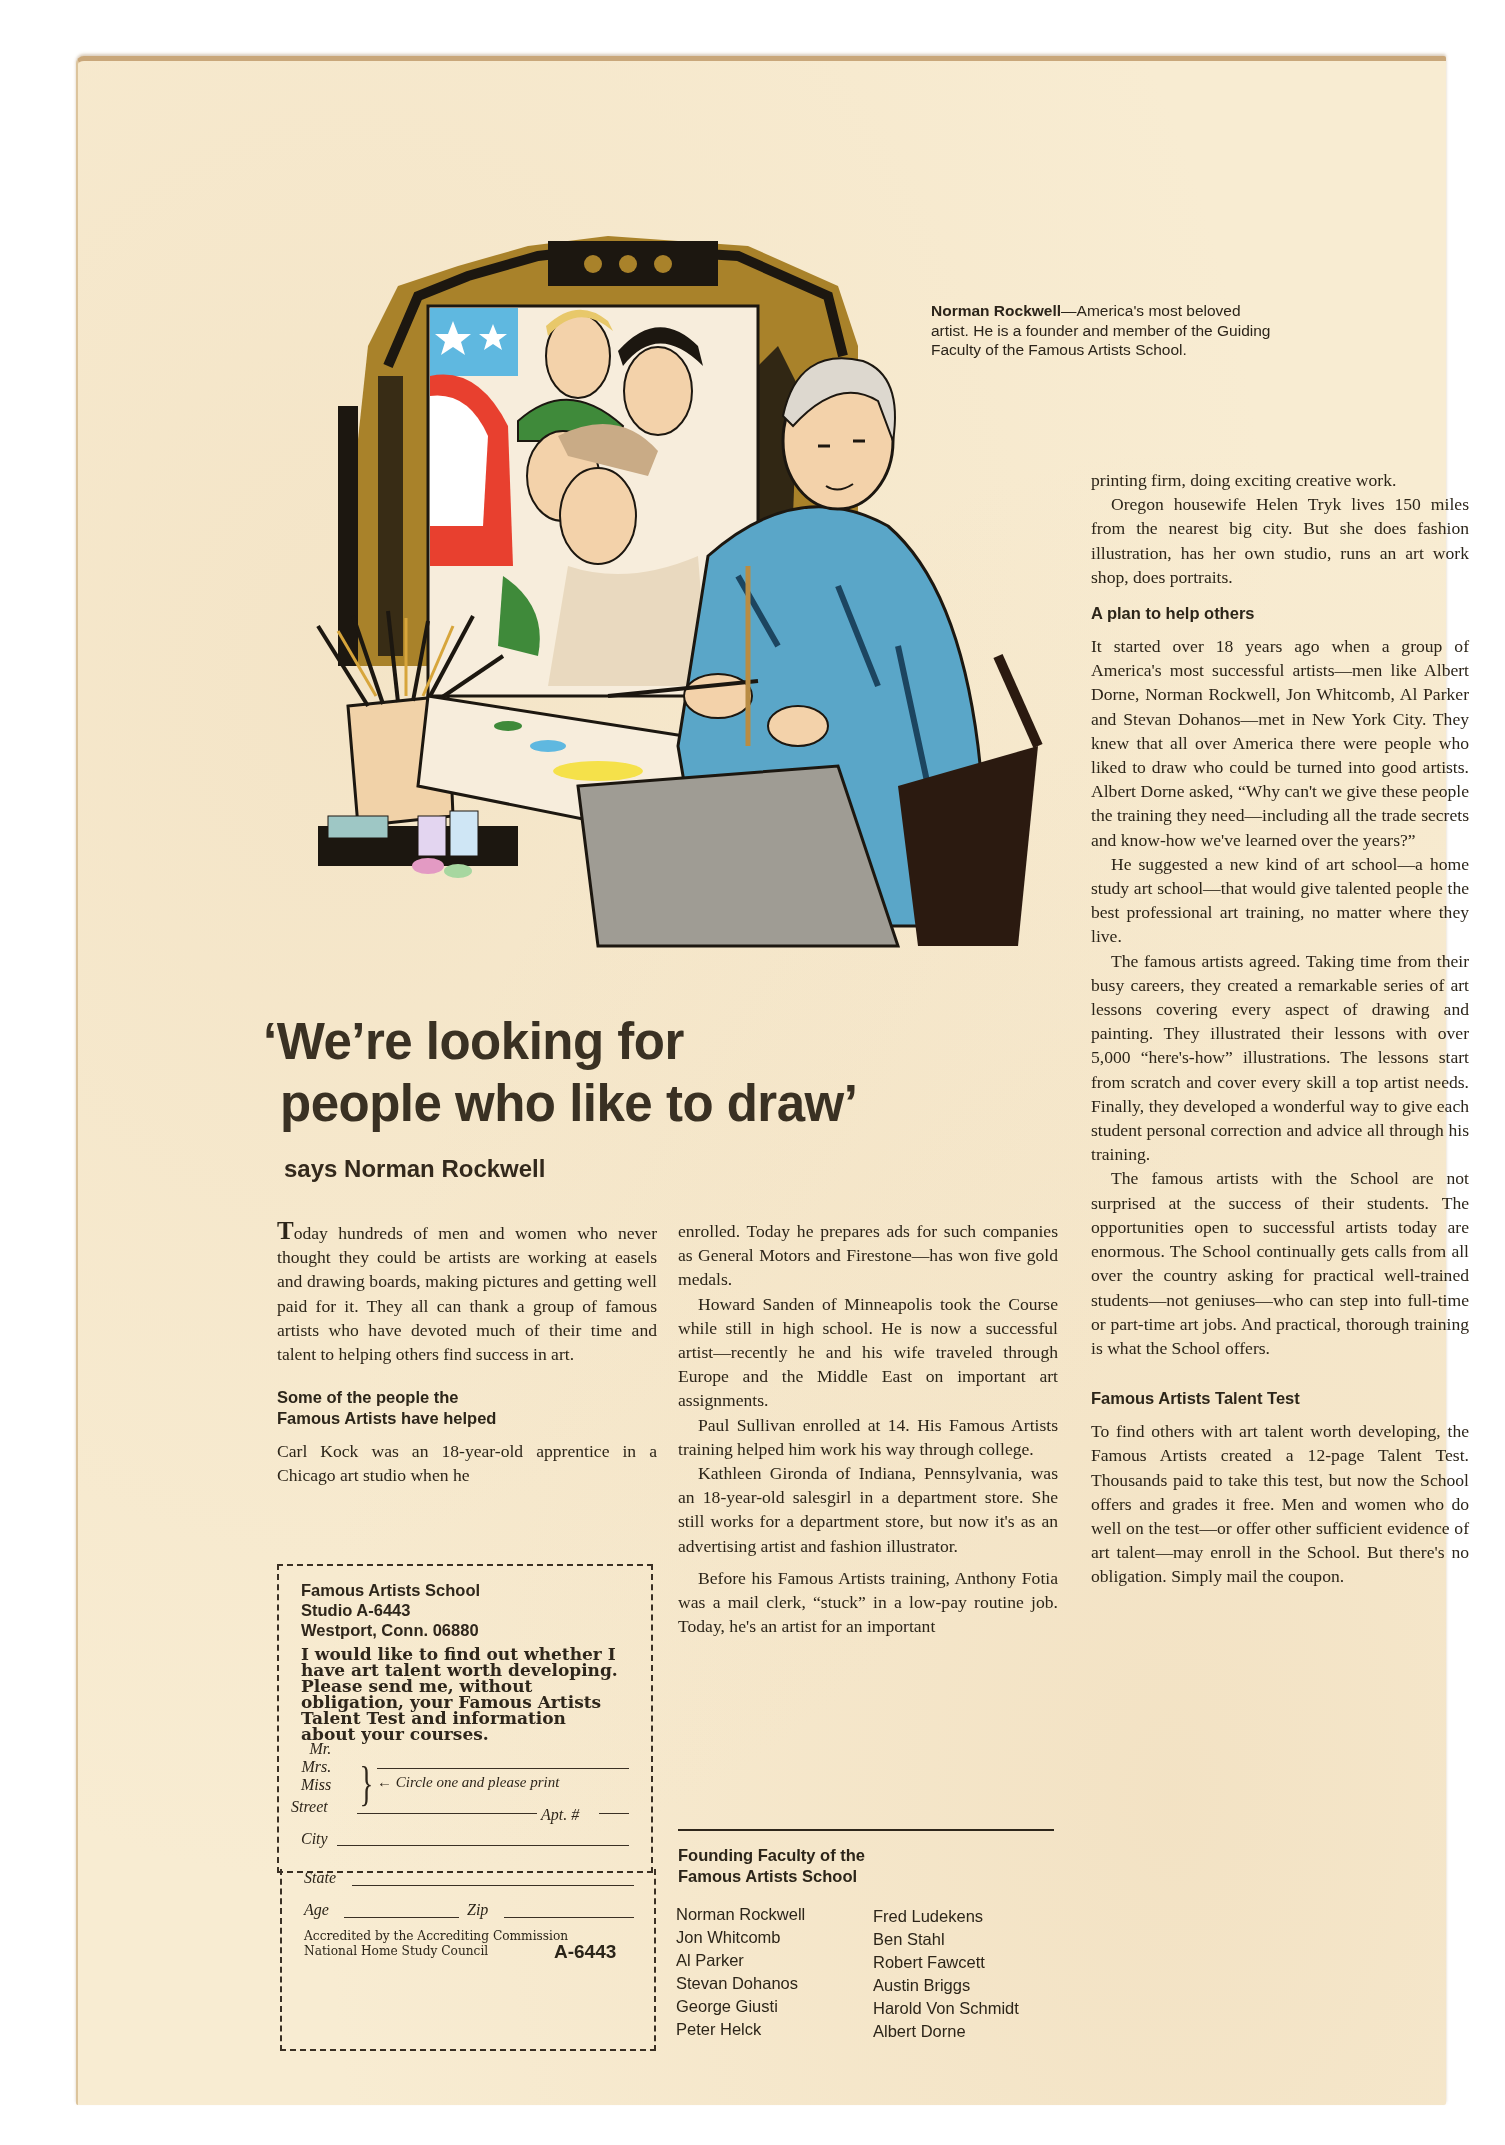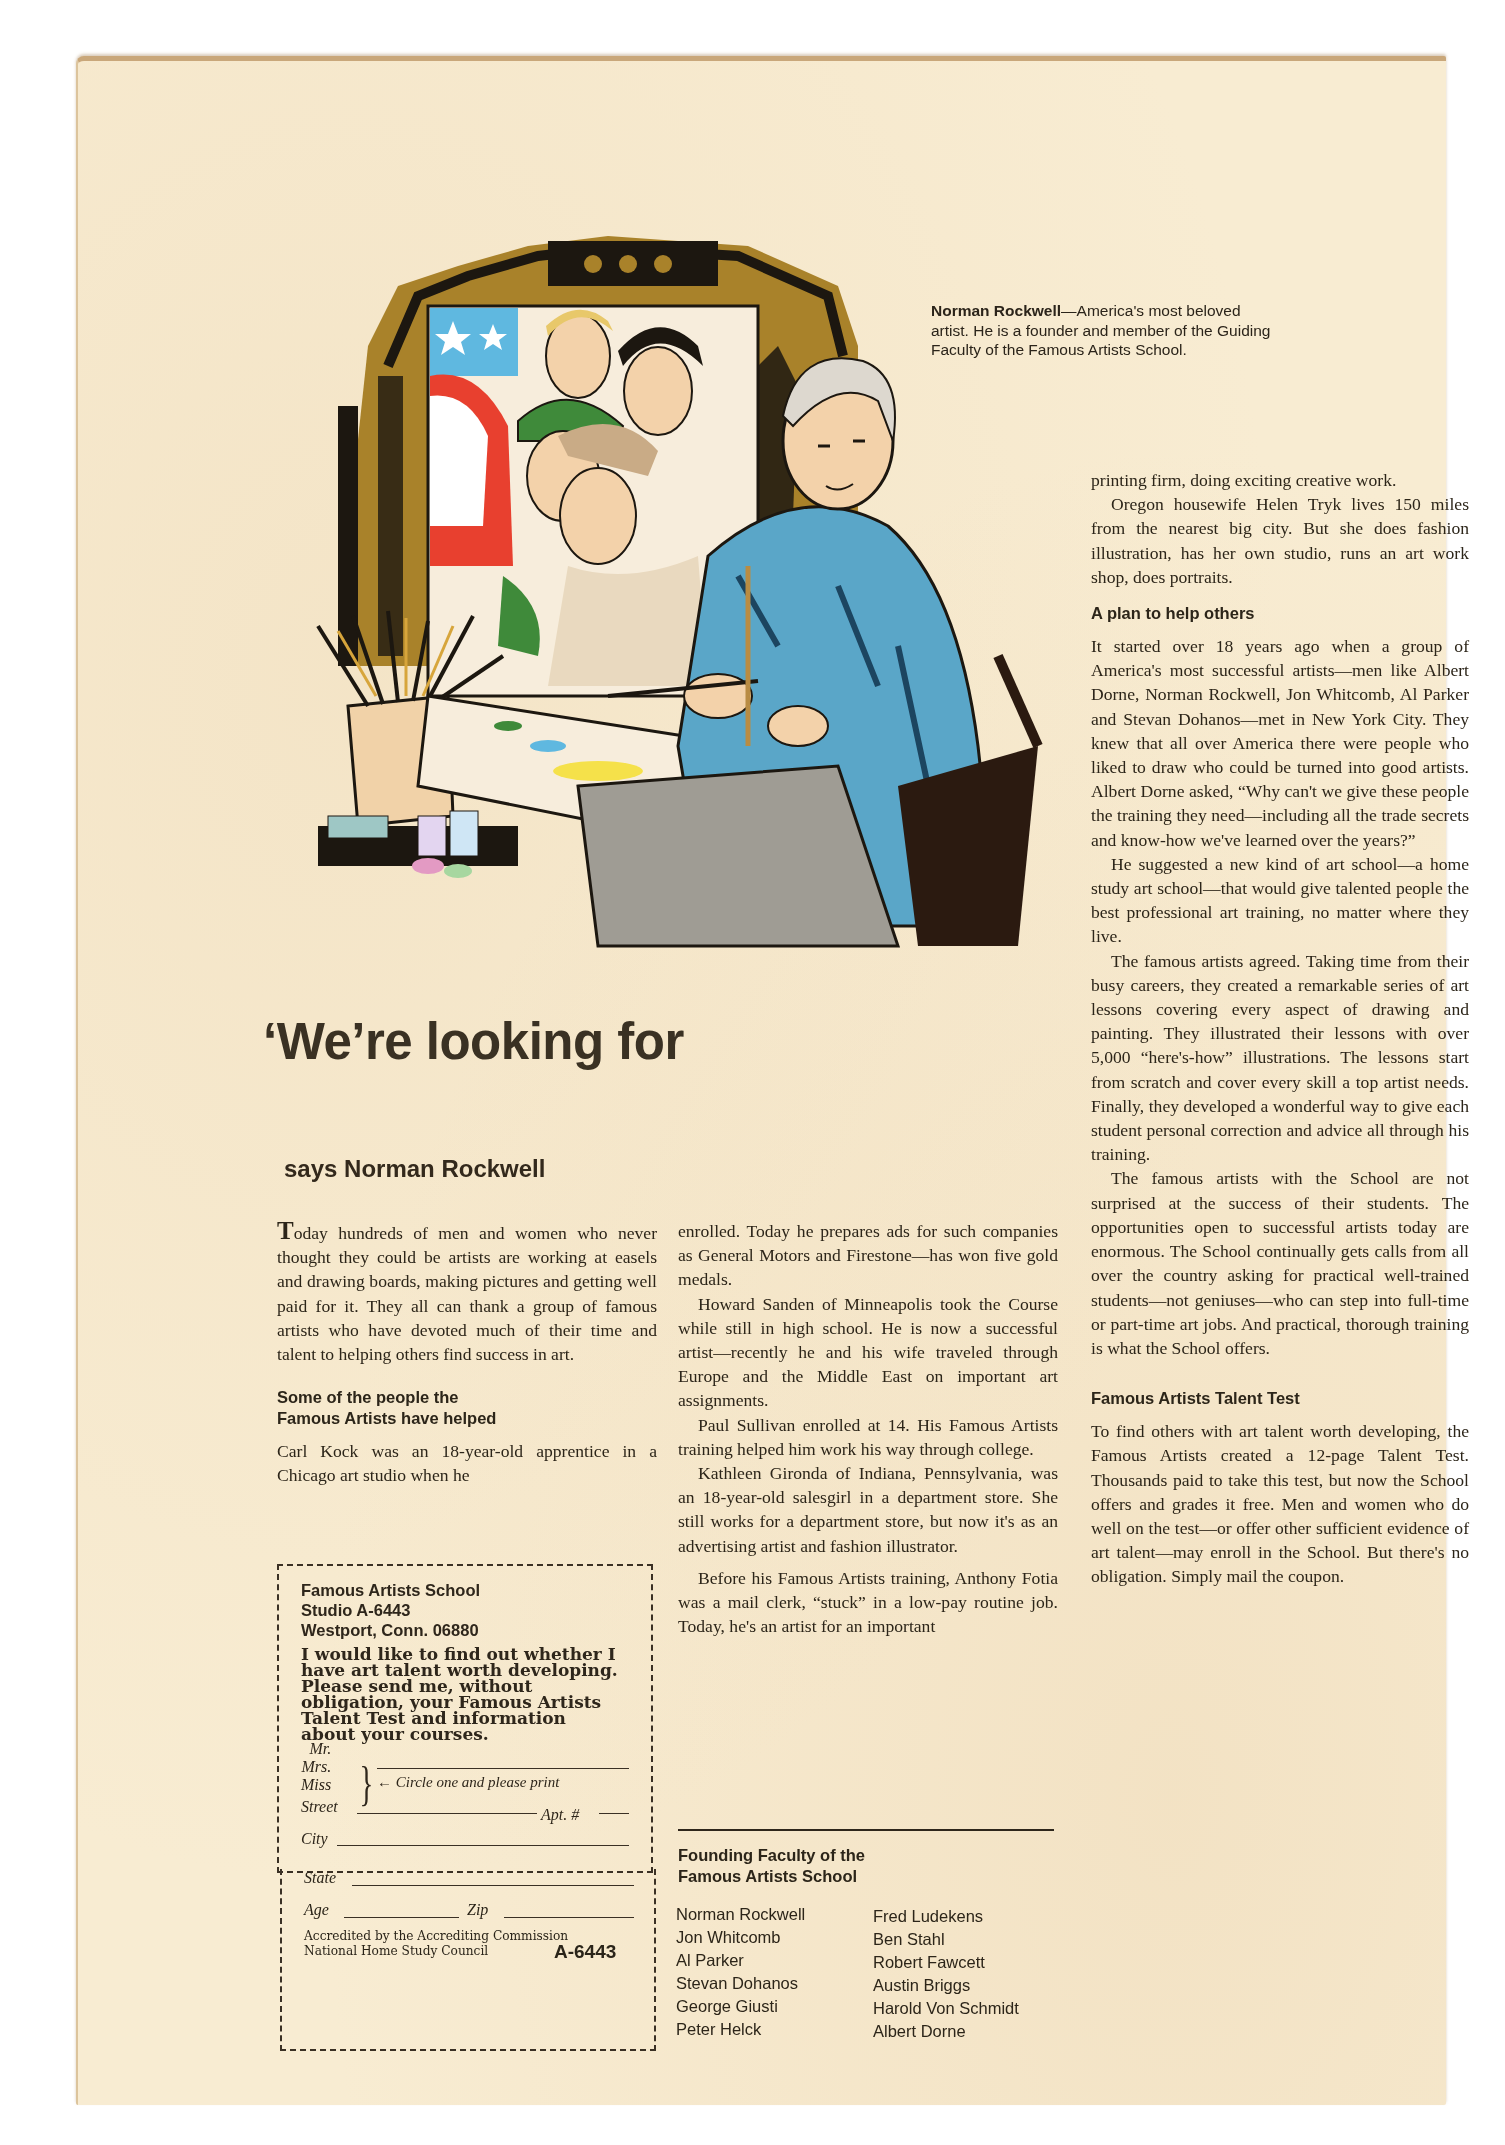--- a/index.html
+++ b/index.html
@@ -136,20 +136,21 @@
     <path d="M620 560 L760 520 L740 720 L640 720 Z" fill="#2b1a10"></path>
     <line x1="720" y1="430" x2="760" y2="520" stroke="#2b1a10" stroke-width="10"></line>
   </svg>
 
   <div class="abs caption sans">
     <b>Norman Rockwell</b><span>—America's most beloved artist. He is a founder and member of the Guiding Faculty of the Famous Artists School.</span>
   </div>
 
   <div class="abs headline sans">
     <div>‘We’re looking for</div>
+    <div class="l2">people who like to draw’</div>
   </div>
   <div class="abs byline sans">says Norman Rockwell</div>
 
   <div class="col col-left">
     <p><span class="dropcap">T</span><span>oday hundreds of men and women who never thought they could be artists are working at easels and drawing boards, making pictures and getting well paid for it. They all can thank a group of famous artists who have devoted much of their time and talent to helping others find success in art.</span></p>
     <div class="subhead" style="margin-top:21px;">
       <div>Some of the people the</div>
       <div>Famous Artists have helped</div>
     </div>
     <p style="margin-top:10px;">Carl Kock was an 18-year-old apprentice in a Chicago art studio when he</p>
@@ -165,21 +166,21 @@
 
     <div class="fld" style="left:22px; top:174px; line-height:18px;text-align:right;">
       <div>Mr.</div>
       <div>Mrs.</div>
       <div>Miss</div>
     </div>
     <div class="brace">}</div>
     <div class="line" style="left:98px; top:202px; width:252px;"></div>
     <div class="fld" style="left:98px; top:208px; font-size:15px;">← Circle one and please print</div>
 
-    <div class="fld" style="left:22px; top:232px;">Street</div>
+    <div class="fld" style="left:12px; top:232px;">Street</div>
     <div class="line" style="left:78px; top:247px; width:180px;"></div>
     <div class="fld" style="left:262px; top:240px;">Apt. #</div>
     <div class="line" style="left:320px; top:247px; width:30px;"></div>
 
     <div class="fld" style="left:22px; top:264px;">City</div>
     <div class="line" style="left:58px; top:279px; width:292px;"></div>
   </div>
 
   <div class="abs" style="left:202px; top:1808px; width:372px; height:180px; border:2px dashed #3a3024; border-top:none;">
     <div class="fld" style="position:absolute; left:22px; top:0px; font-style:italic; font-size:16px;">State</div>

